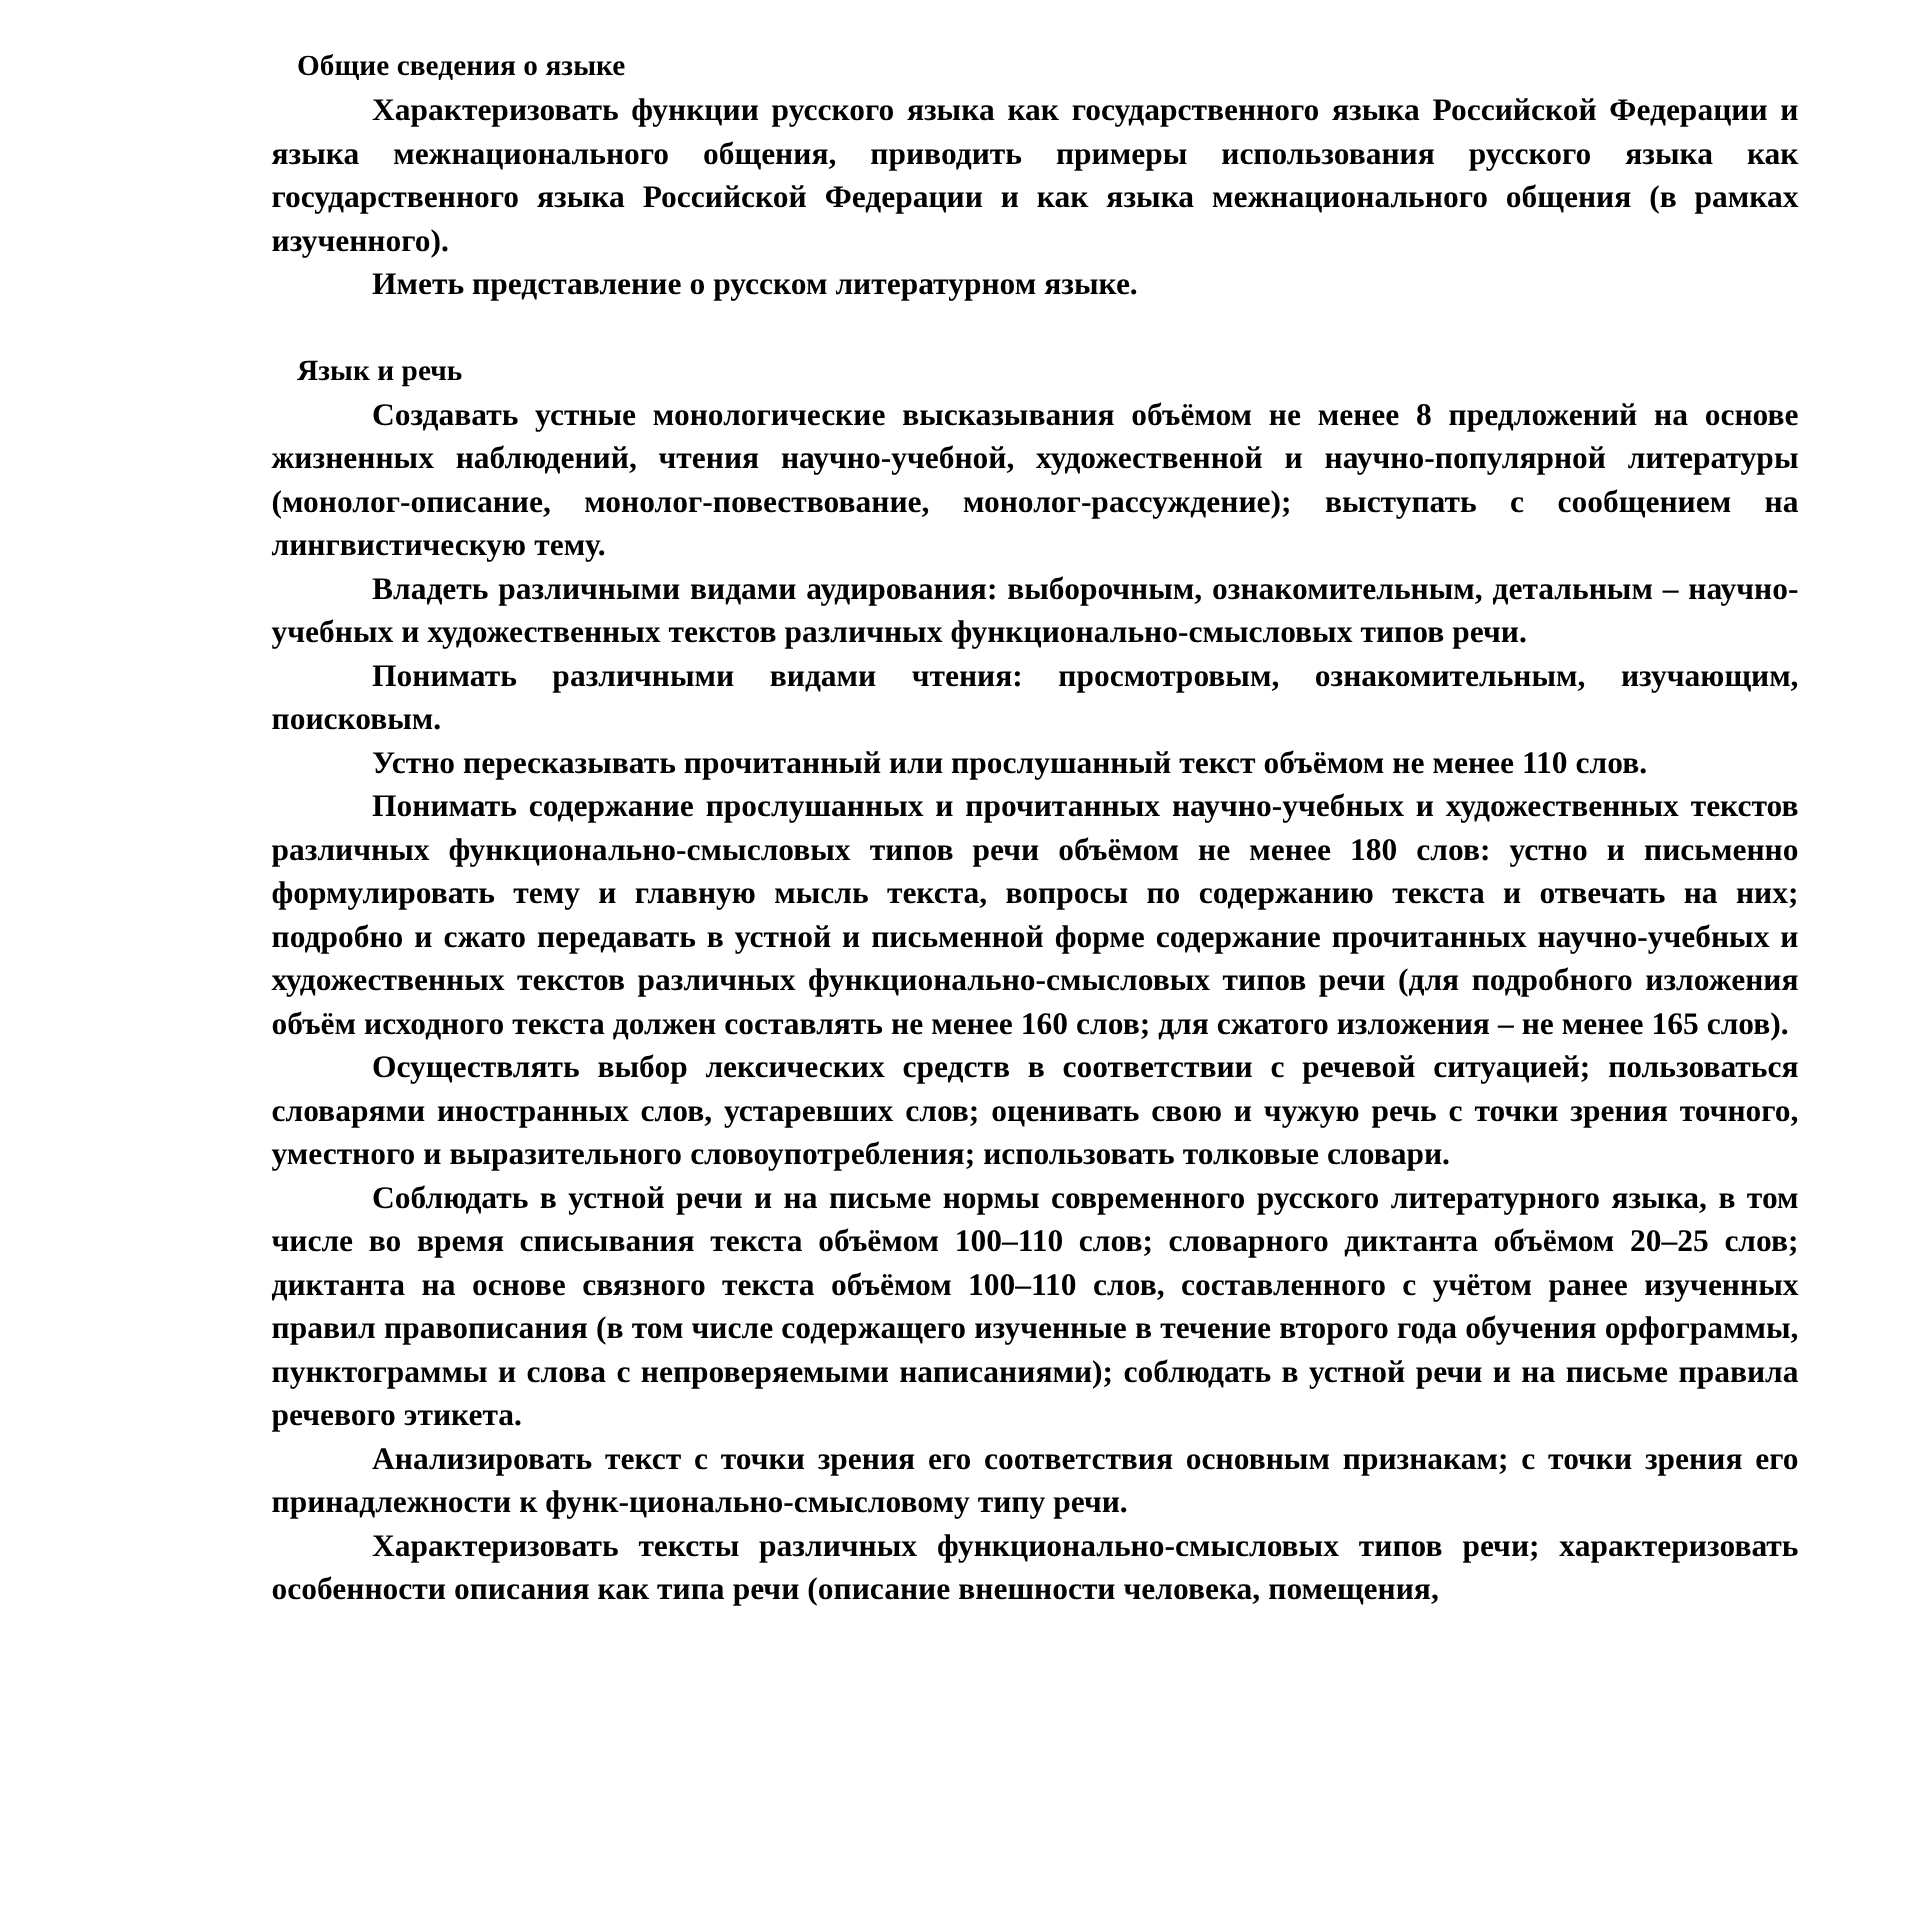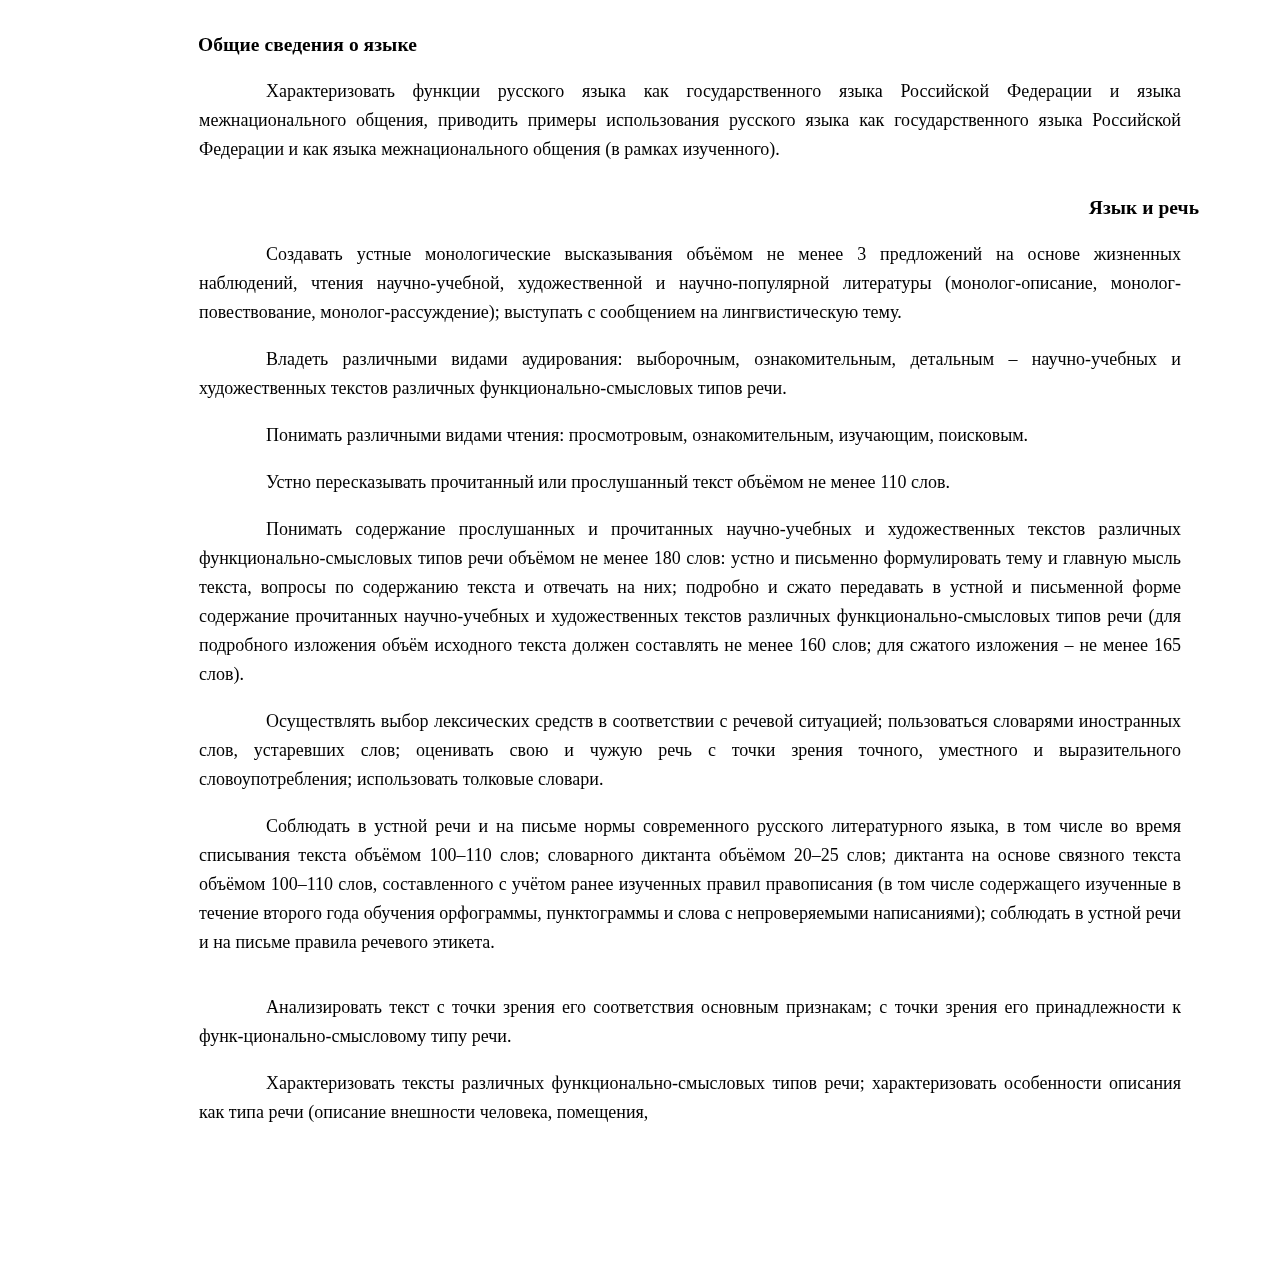--- a/index.html
+++ b/index.html
@@ -31,54 +31,55 @@
     font-size: 19.5px;
     line-height: 29px;
     font-weight: bold;
     text-indent: 17px;
     margin: 0;
     white-space: nowrap;
     letter-spacing: 0.05px;
   }
   .section-heading.spaced {
     margin-top: 29px;
-    text-align: right;
   }
   p.para {
-    font-size: 18px;
+    font-size: 21px;
     line-height: 29px;
-    margin: 18px;
+    margin: 0;
     text-align: justify;
     text-indent: 67px;
     text-justify: inter-word;
     word-spacing: 0.1px;
     hyphens: none;
+    font-weight: bold;
   }
   p.para:last-child {
     text-align: justify;
   }
   
   .clip-bottom {
     overflow: hidden;
   }
 </style>
 </head>
 <body>
 
 <div class="page">
   <div class="doc-body">
 
     <div>
       <div class="section-heading">Общие сведения о языке</div>
       <p class="para">Характеризовать функции русского языка как государственного языка Российской Федерации и языка межнационального общения, приводить примеры использования русского языка как государственного языка Российской Федерации и как языка межнационального общения (в рамках изученного).</p>
+      <p class="para">Иметь представление о русском литературном языке.</p>
     </div>
 
     <div>
       <div class="section-heading spaced">Язык и речь</div>
-      <p class="para">Создавать устные монологические высказывания объёмом не менее 3 предложений на основе жизненных наблюдений, чтения научно-учебной, художественной и научно-популярной литературы (монолог-описание, монолог-повествование, монолог-рассуждение); выступать с сообщением на лингвистическую тему.</p>
+      <p class="para">Создавать устные монологические высказывания объёмом не менее 8 предложений на основе жизненных наблюдений, чтения научно-учебной, художественной и научно-популярной литературы (монолог-описание, монолог-повествование, монолог-рассуждение); выступать с сообщением на лингвистическую тему.</p>
       <p class="para">Владеть различными видами аудирования: выборочным, ознакомительным, детальным – научно-учебных и художественных текстов различных функционально-смысловых типов речи.</p>
       <p class="para">Понимать различными видами чтения: просмотровым, ознакомительным, изучающим, поисковым.</p>
       <p class="para">Устно пересказывать прочитанный или прослушанный текст объёмом не менее 110 слов.</p>
       <p class="para">Понимать содержание прослушанных и прочитанных научно-учебных и художественных текстов различных функционально-смысловых типов речи объёмом не менее 180 слов: устно и письменно формулировать тему и главную мысль текста, вопросы по содержанию текста и отвечать на них; подробно и сжато передавать в устной и письменной форме содержание прочитанных научно-учебных и художественных текстов различных функционально-смысловых типов речи (для подробного изложения объём исходного текста должен составлять не менее 160 слов; для сжатого изложения – не менее 165 слов).</p>
       <p class="para">Осуществлять выбор лексических средств в соответствии с речевой ситуацией; пользоваться словарями иностранных слов, устаревших слов; оценивать свою и чужую речь с точки зрения точного, уместного и выразительного словоупотребления; использовать толковые словари.</p>
       <p class="para">Соблюдать в устной речи и на письме нормы современного русского литературного языка, в том числе во время списывания текста объёмом 100–110 слов; словарного диктанта объёмом 20–25 слов; диктанта на основе связного текста объёмом 100–110 слов, составленного с учётом ранее изученных правил правописания (в том числе содержащего изученные в течение второго года обучения орфограммы, пунктограммы и слова с непроверяемыми написаниями); соблюдать в устной речи и на письме правила речевого этикета.</p>
     </div>
 
     <div class="clip-bottom">
       <p class="para">Анализировать текст с точки зрения его соответствия основным признакам; с точки зрения его принадлежности к функ-ционально-смысловому типу речи.</p>

